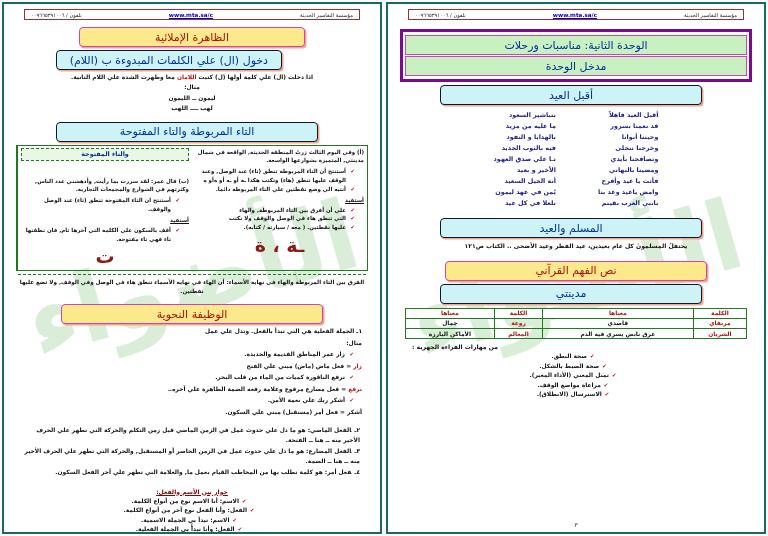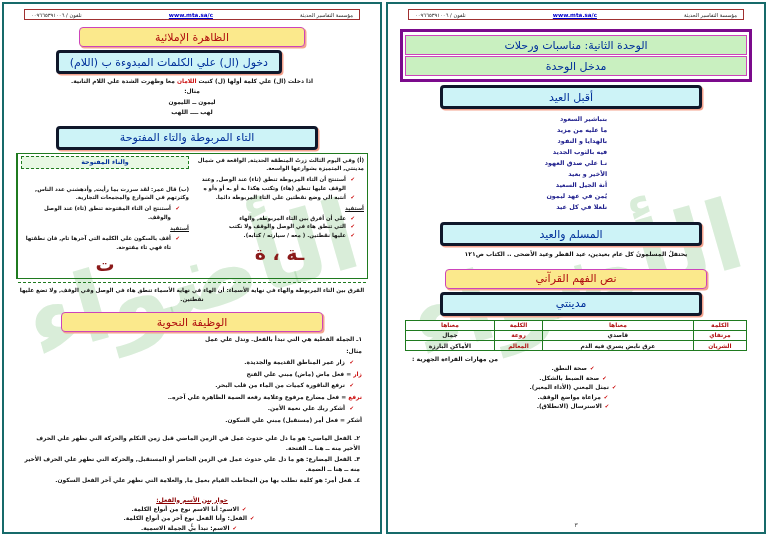--- a/index.html
+++ b/index.html
@@ -75,21 +75,21 @@
   
   .ribbon {
     margin: 3px auto;
     text-align: center;
     font-weight: normal;
     font-size: 11px;
     padding: 2.5px 4px;
     border-radius: 4px;
     position: relative;
   }
-  .ribbon.cyan   { background: #cdf3f7; border: 3px solid #0f172a; color: #00309a; box-shadow: 1.5px 1.5px 0 #f4a38e; margin-left: 46px; }
+  .ribbon.cyan   { background: #cdf3f7; border: 1px solid #0f172a; color: #00309a; box-shadow: 1.5px 1.5px 0 #f4a38e; margin-left: 46px; }
   .ribbon.yellow { background: #fbe98c; border: 1px solid #cc44bb; color: #b01010; box-shadow: 1.5px 1.5px 0 #f4a38e; }
   .ribbon.green  { background: #c9f0c0; border: 1px solid #cc44bb; color: #00309a; }
   .ribbon.pink   { background: #f7d5e8; border: 1px solid #cc44bb; color: #b01010; box-shadow: 1.5px 1.5px 0 #f4a38e; }
 
   .unitbox {
     border: 3px solid #7b0a8c;
     margin: 5px 6px 2px 6px;
     padding: 2px;
     background: #ffffff;
   }
@@ -409,20 +409,31 @@
 
       <div class="unitbox">
         <div class="ribbon green">الوحدة الثانية: مناسبات ورحلات</div>
         <div class="ribbon green">مدخل الوحدة</div>
       </div>
 
       <div class="ribbon cyan w-wide">أقبل العيد</div>
 
       <div class="poem">
         <div class="col">
+          <div>أقبل العيد فاهلاً</div>
+          <div>قد نعمنا بسرور</div>
+          <div>وحيتنا أبواتا</div>
+          <div>وخرجنا نتحلى</div>
+          <div>وتصافحنا بأيدي</div>
+          <div>ومضينا بالتهاني</div>
+          <div>فأنت يا عيد وأفرح</div>
+          <div>وامض ياعيد وعد بنا</div>
+          <div>بابتي العرب بقيتم</div>
+        </div>
+        <div class="col">
           <div>بتباشير السعود</div>
           <div>ما عليه من مزيد</div>
           <div>بالهدايا و التفود</div>
           <div>فيه بالثوب الجديد</div>
           <div>نـا علي صدق العهود</div>
           <div>الأخير و بعيد</div>
           <div>أنة الجيل السعيد</div>
           <div>يُمن في عهد ليمون</div>
           <div>تلعلا في كل عيد</div>
         </div>

